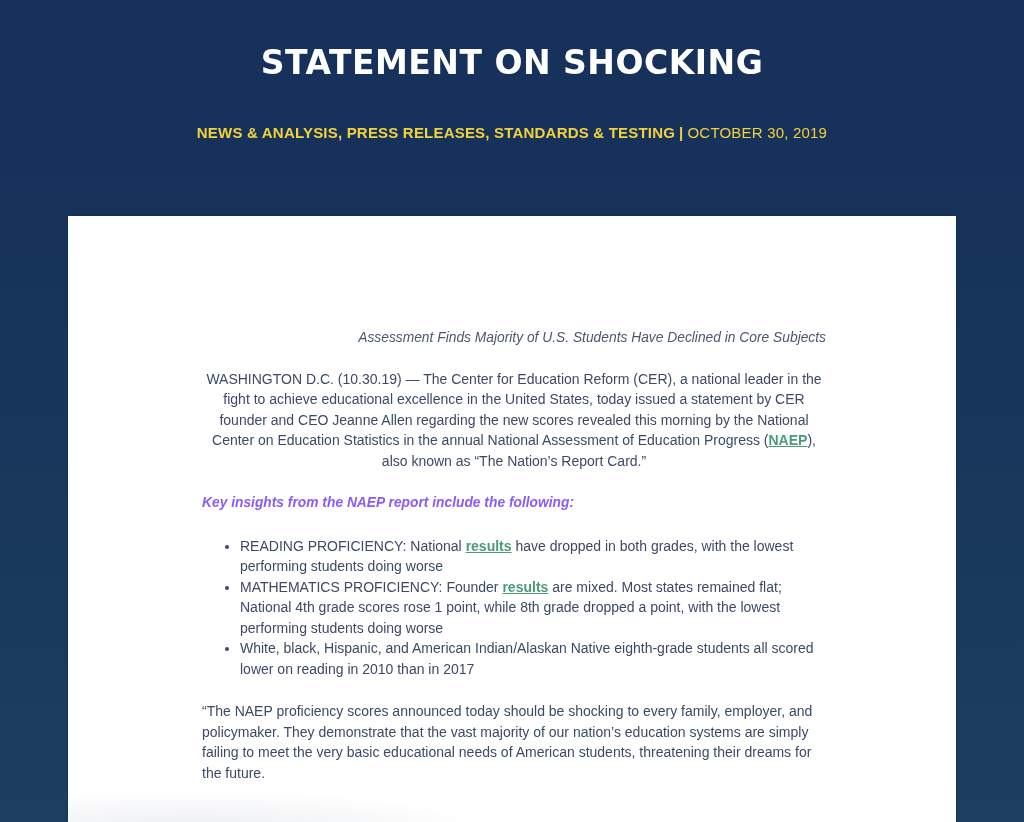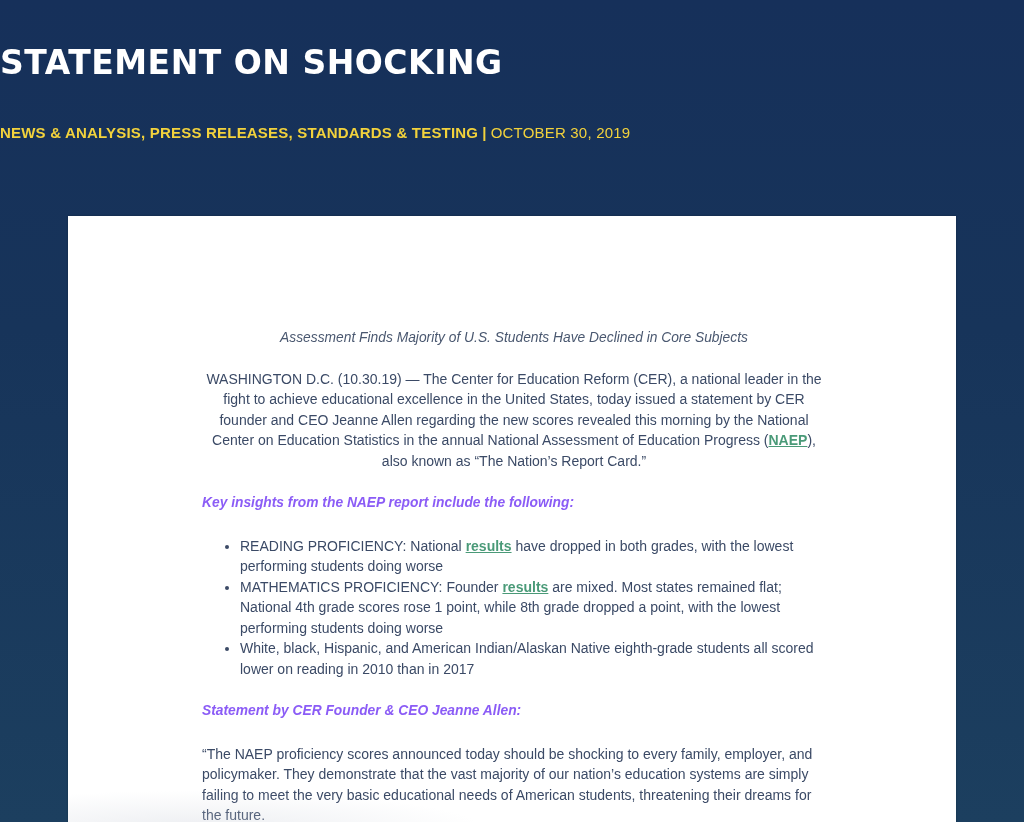--- a/index.html
+++ b/index.html
@@ -12,21 +12,21 @@
       overflow: hidden;
       background: linear-gradient(180deg, #16305a 0%, #17345a 40%, #1c3f5f 100%);
       font-family: "Liberation Sans", sans-serif;
       position: relative;
     }
     .hero {
       position: absolute;
       left: 0; top: 0;
       width: 1024px;
       height: 270px;
-      text-align: left;
+      text-align: center;
     }
     .hero-title {
       position: absolute;
       left: 0; right: 0;
       top: 44px;
       margin: 0;
       color: #ffffff;
       font-family: "DejaVu Sans", sans-serif;
       font-weight: bold;
       font-size: 33px;
@@ -60,21 +60,21 @@
       position: absolute;
       left: 134px;
       top: 112px;
       width: 624px;
       color: #3b4a66;
       font-family: "Liberation Sans", sans-serif;
       font-size: 14px;
       line-height: 20.5px;
     }
     .subtitle {
-      text-align: center;
+      text-align: right;
       font-style: italic;
       color: #4a5870;
       margin: 0 0 20px 0;
       font-size: 13.8px;
     }
     .para {
       margin: 0 0 22px 0;
       text-align: center;
     }
     .heading {
@@ -129,19 +129,18 @@
     <p class="para"><span>WASHINGTON D.C. (10.30.19) — The Center for Education Reform (CER), a national leader in the fight to achieve educational excellence in the United States, today issued a statement by CER founder and CEO Jeanne Allen regarding the new scores revealed this morning by the National Center on Education Statistics in the annual National Assessment of Education Progress (</span><a class="link" href="#">NAEP</a><span>), also known as “The Nation’s Report Card.”</span></p>
 
     <p class="heading">Key insights from the NAEP report include the following:</p>
 
     <ul class="insights">
       <li><span>READING PROFICIENCY: National </span><a class="link" href="#">results</a><span> have dropped in both grades, with the lowest performing students doing worse</span></li>
       <li><span>MATHEMATICS PROFICIENCY: Founder </span><a class="link" href="#">results</a><span> are mixed. Most states remained flat; National 4th grade scores rose 1 point, while 8th grade dropped a point, with the lowest performing students doing worse</span></li>
       <li><span>White, black, Hispanic, and American Indian/Alaskan Native eighth-grade students all scored lower on reading in 2010 than in 2017</span></li>
     </ul>
 
-    <p class="heading">Statement by CER Founder &amp; CEO Jeanne Allen:</p>
 
     <p class="quote">“The NAEP proficiency scores announced today should be shocking to every family, employer, and policymaker. They demonstrate that the vast majority of our nation’s education systems are simply failing to meet the very basic educational needs of American students, threatening their dreams for the future.</p>
   </div>
 </main>
 
 <div class="fade"></div>
 
 </body></html>

